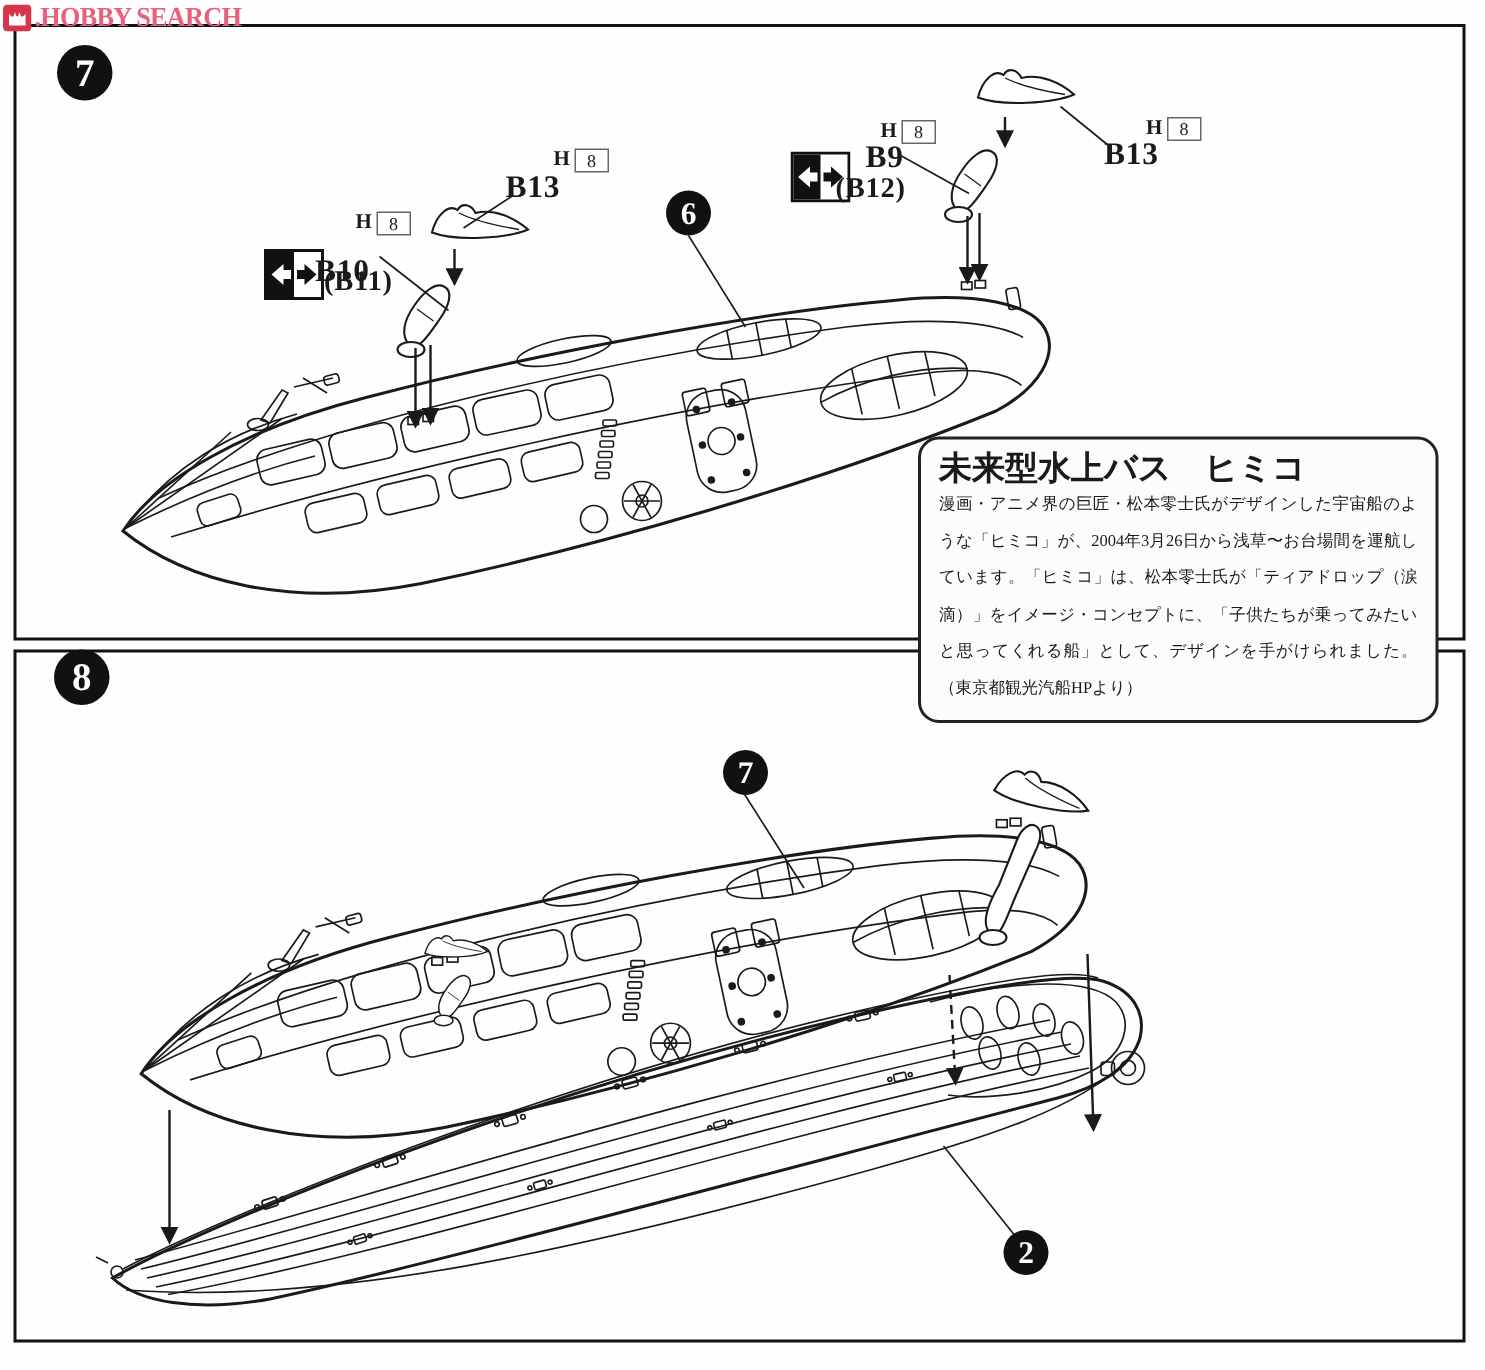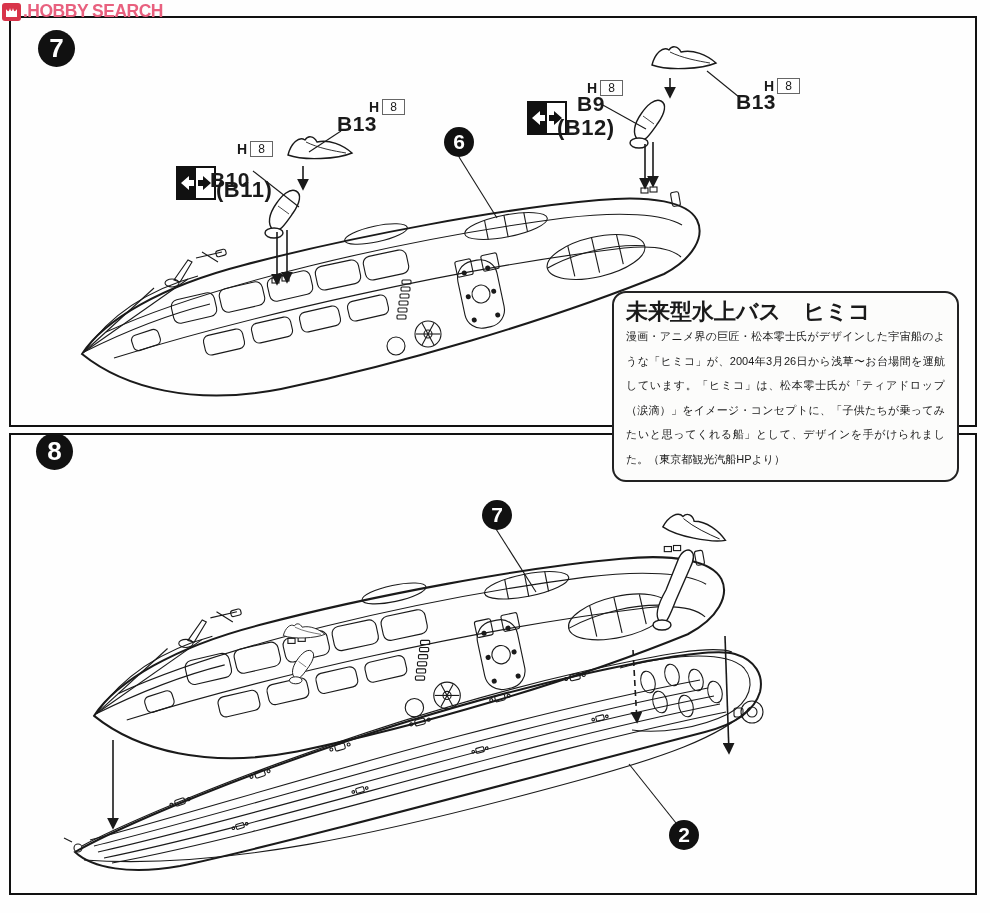--- a/index.html
+++ b/index.html
@@ -1,27 +1,27 @@
 <!DOCTYPE html>
 <html><head>
 <meta charset="utf-8">
 <style>
   html,body{margin:0;padding:0;background:#fff;}
   #stage{position:relative;width:990px;height:913px;background:#fefefe;
-         font-family:Liberation Sans, sans-serif;color:#1a1a1a;overflow:hidden;}
+         font-family:Liberation Serif, serif;color:#1a1a1a;overflow:hidden;}
   .panel{position:absolute;left:9px;width:964px;border:2.5px solid #111;background:transparent;z-index:1;}
   #panel7{top:16px;height:407px;}
   #panel8{top:433px;height:458px;}
   #artwork{position:absolute;left:0;top:0;z-index:2;pointer-events:none;}
   .badge{position:absolute;background:#111;color:#fff;border-radius:50%;
          display:flex;align-items:center;justify-content:center;font-weight:bold;z-index:4;}
   .badge.big{width:37px;height:37px;font-size:26px;}
   .badge.small{width:30px;height:30px;font-size:21px;}
   .plabel{position:absolute;font-weight:bold;font-size:21px;letter-spacing:0.5px;z-index:4;white-space:nowrap;}
-  .plabel.alt{font-size:22px;}
+  .plabel.alt{font-size:19px;}
   .hcode{position:absolute;display:flex;align-items:center;z-index:4;}
   .hcode .h{font-weight:bold;font-size:14px;}
   .hcode .pbox{display:inline-block;border:1.5px solid #666;background:#fff;font-size:12px;
                line-height:14px;min-width:15px;text-align:center;padding:0 3px;margin-left:3px;}
   .paintmark{position:absolute;z-index:4;line-height:0;}
   #logo{position:absolute;left:2px;top:1px;display:flex;align-items:center;z-index:6;}
   #logo .ltxt{font-weight:bold;font-size:17.5px;letter-spacing:-0.5px;color:#e8607e;margin-left:2px;
               transform:scaleY(1.05);}
   #infobox{position:absolute;left:612px;top:291px;width:347px;box-sizing:border-box;z-index:5;
            border:2px solid #222;border-radius:14px;background:#fcfcfb;padding:7px 12px 9px 12px;}

